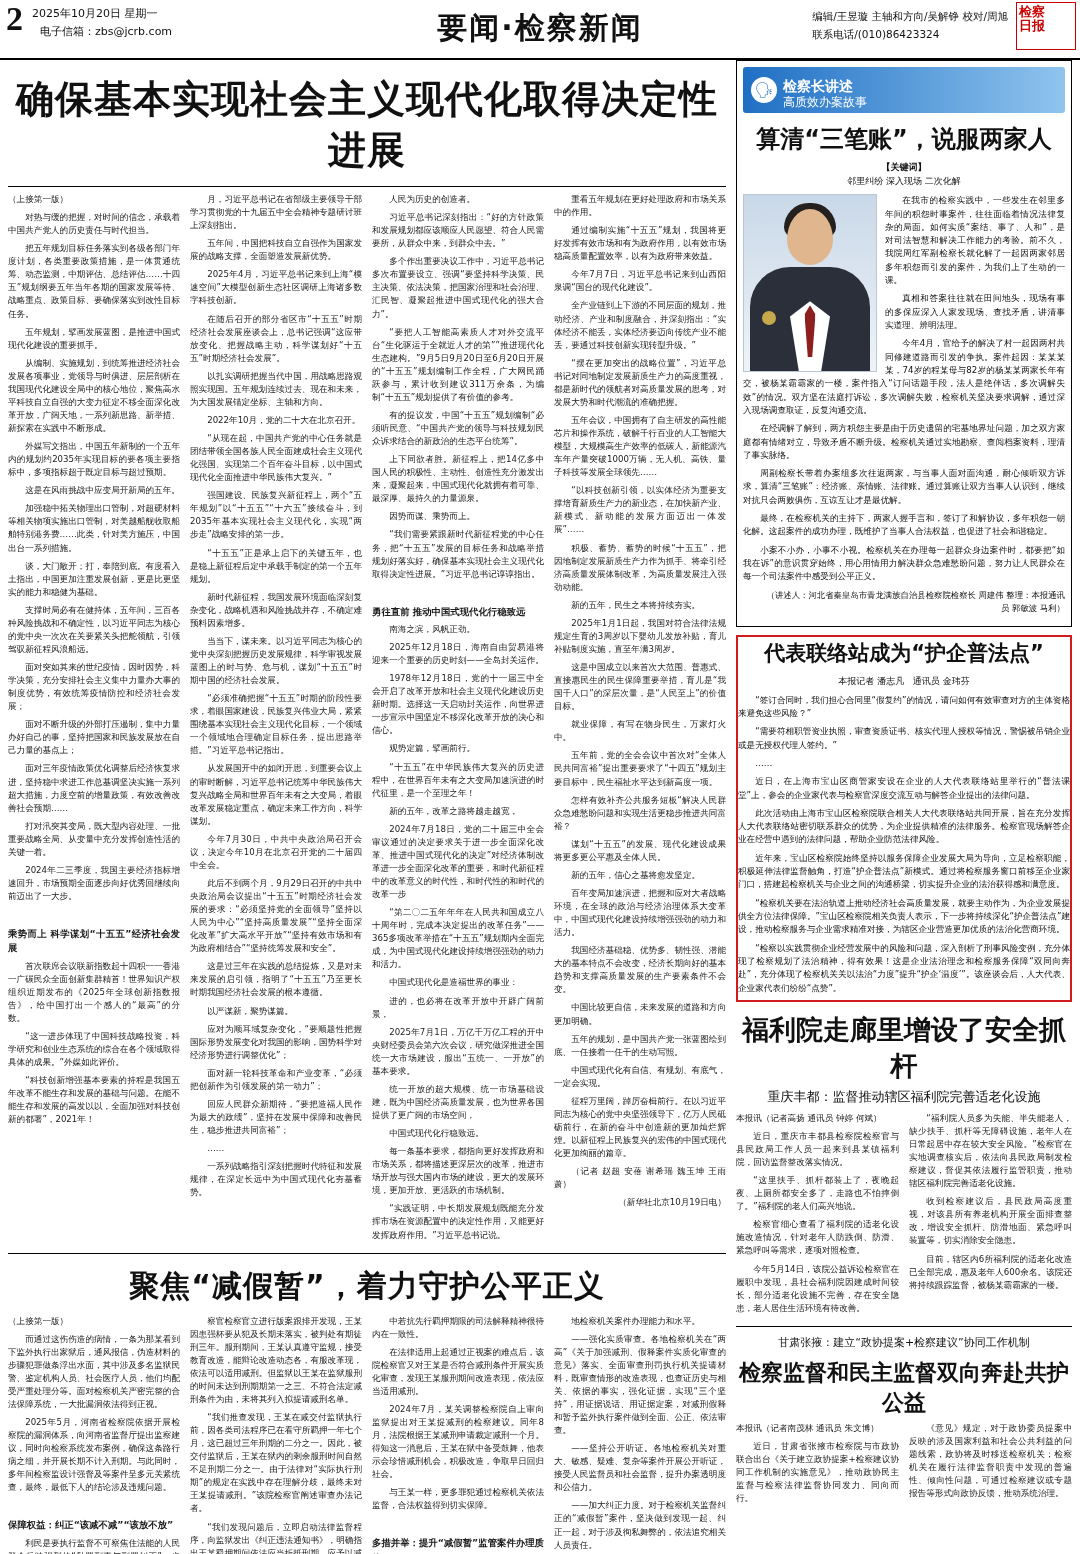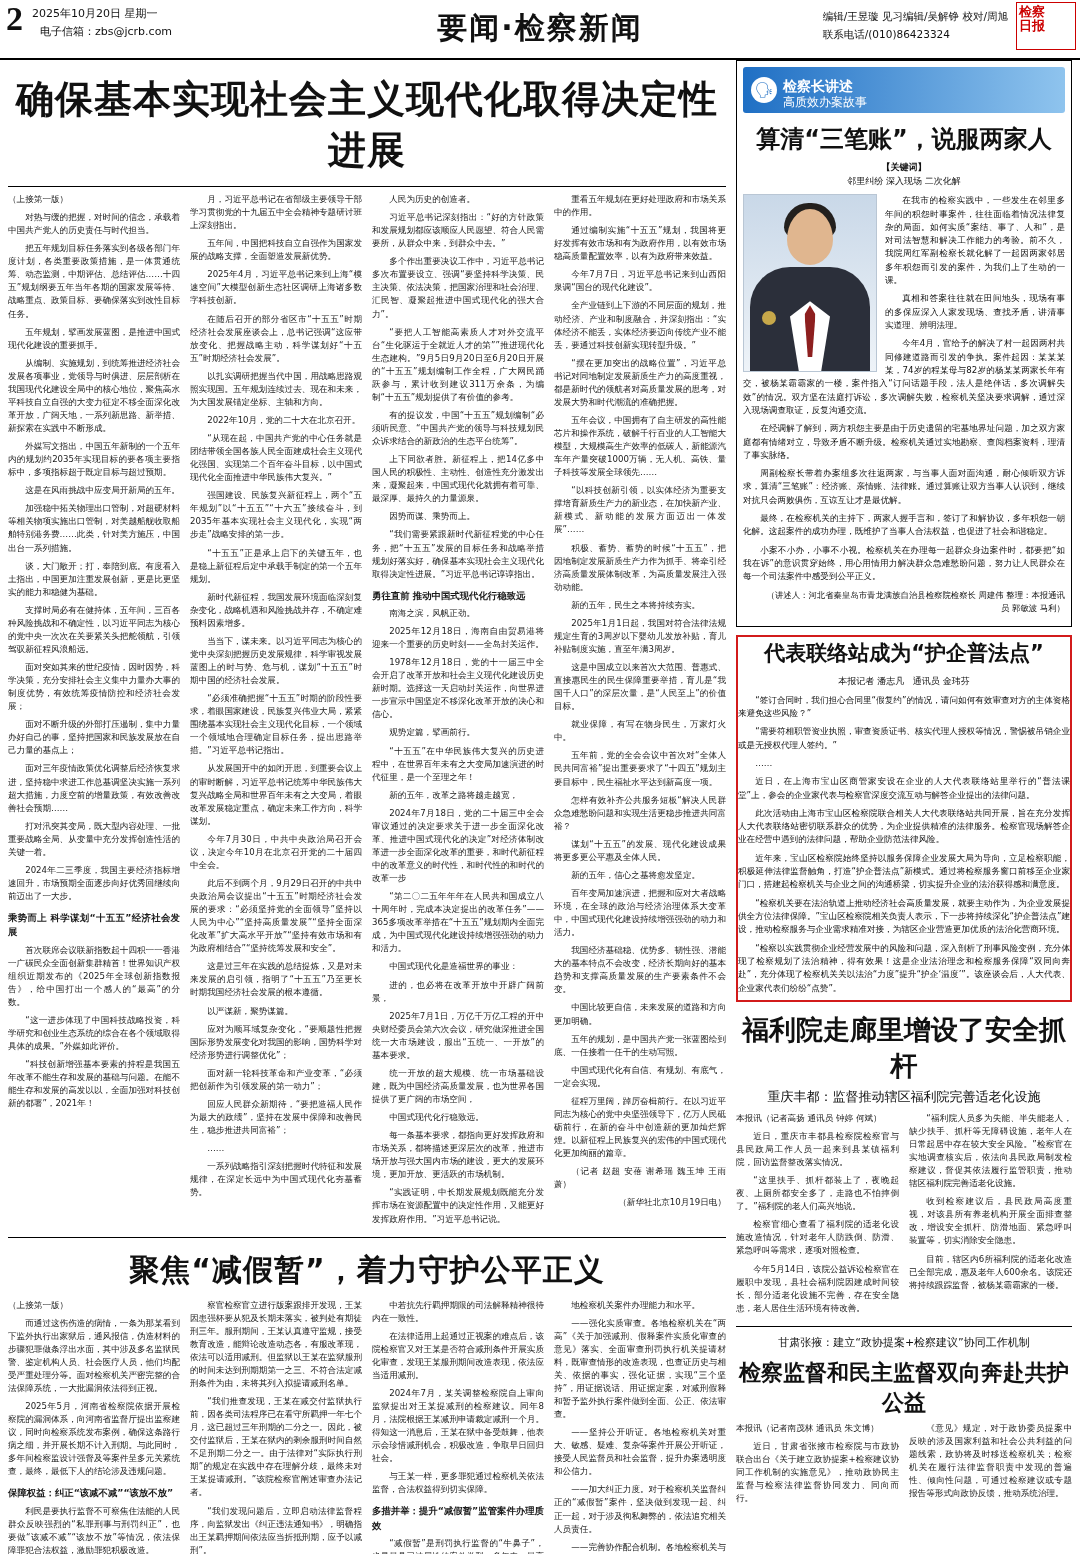--- a/index.html
+++ b/index.html
@@ -17,21 +17,21 @@
   .logo i{font-style:normal;display:block;}
 
   
   .body{position:relative;padding:0 8px;box-sizing:border-box;}
   .headline1{font-size:38px;font-weight:bold;text-align:center;margin:14px 0 10px;letter-spacing:1px;font-family:"DejaVu Sans",sans-serif;}
   .rule{border-top:1px solid #000;margin:6px 0;}
 
   .cols{display:flex;gap:10px;}
   .col{font-size:8.6px;line-height:1.52;text-align:justify;color:#1a1a1a;}
   .col p{margin:0 0 5px;text-indent:2em;}
-  .col .sub{font-weight:bold;text-indent:0;font-size:9.4px;margin:8px 0 4px;}
+  .col .sub{font-weight:bold;text-indent:0;font-size:9.4px;margin:24px 0 4px;}
   .col .nosp{text-indent:0;}
 
   .leftmain{width:718px;}
   .rightbar{width:336px;}
 
   
   .rbox{border:1px solid #000;padding:6px;box-sizing:border-box;}
   .banner{display:flex;align-items:center;gap:6px;background:linear-gradient(90deg,#1f6fc4,#8fc4ee);color:#fff;padding:4px 8px;border-radius:3px;}
   .banner .circ{width:26px;height:26px;border-radius:50%;background:#fff;color:#1f6fc4;display:flex;align-items:center;justify-content:center;font-size:15px;}
   .banner .txt b{display:block;font-size:14px;line-height:1.2;margin-top:7px;}
@@ -67,21 +67,21 @@
 <body>
 
 <div class="page">
 
   <div class="masthead">
     <div class="pageno">2</div>
     <div class="md-date">2025年10月20日  星期一</div>
     <div class="md-mail">电子信箱：zbs@jcrb.com</div>
     <div class="md-title">要闻·检察新闻</div>
     <div class="md-right">
-      <div>编辑/王昱璇  见习编辑/吴解铮  校对/周旭</div>
+      <div>编辑/王昱璇  主轴和方向/吴解铮  校对/周旭</div>
       <div>联系电话/(010)86423324</div>
     </div>
     <div class="logo">
       <i>检察</i>
       <i>日报</i>
     </div>
   </div>
 
   <div class="body">
     <div class="cols">

